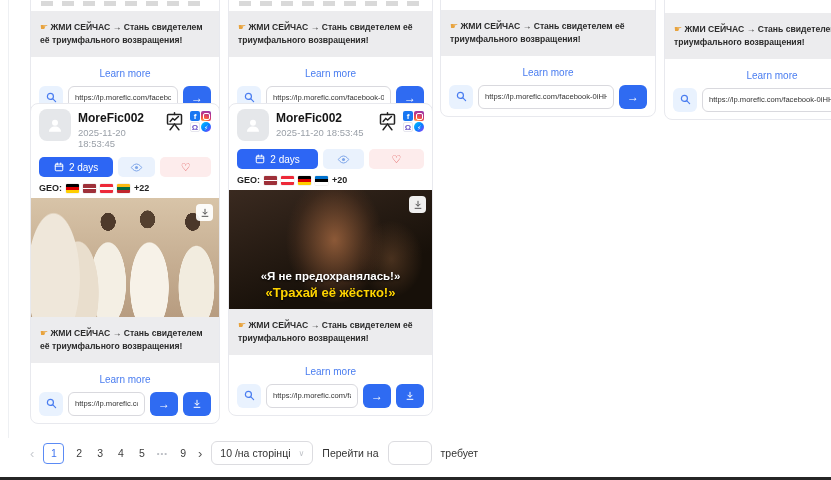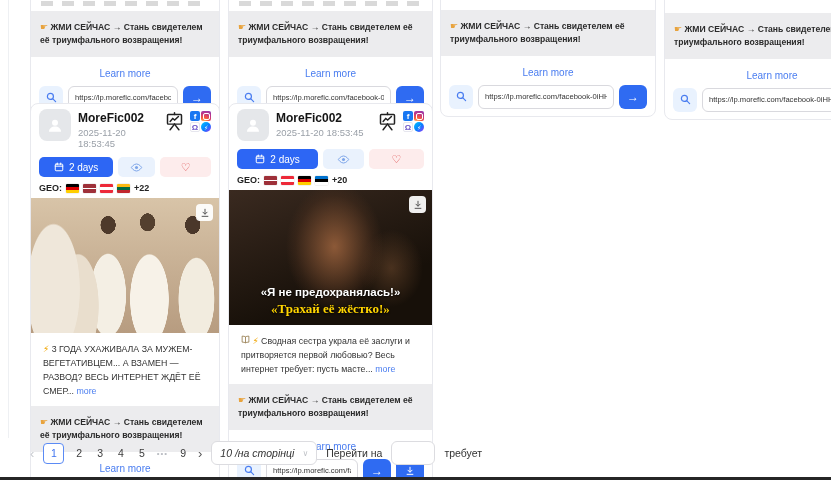--- a/index.html
+++ b/index.html
@@ -59,54 +59,54 @@
 
   .geo-row { display:flex; align-items:center; gap:4px; margin:6px 8px 5px; font-size:9px; font-weight:700; color:#222; }
   .flag { width:13px; height:9px; display:inline-block; border-radius:1px; box-shadow:0 0 0 .5px rgba(0,0,0,.10); flex:none; }
   .flag-de { background:linear-gradient(#000 0 33%,#dd0000 33% 66%,#ffce00 66%); }
   .flag-lv { background:linear-gradient(#9e3039 0 40%,#fff 40% 60%,#9e3039 60%); }
   .flag-at { background:linear-gradient(#ed2939 0 33%,#fff 33% 66%,#ed2939 66%); }
   .flag-lt { background:linear-gradient(#fdb913 0 33%,#006a44 33% 66%,#c1272d 66%); }
   .flag-ee { background:linear-gradient(#0072ce 0 33%,#000 33% 66%,#fff 66%); }
   .geo-plus { font-weight:600; }
 
-  .creative { position:relative; height:135px; overflow:hidden; cursor:pointer; }
+  .creative { position:relative; height:119px; overflow:hidden; cursor:pointer; }
   .creative-1 { background-color:#c9b396;
     background-image:
       radial-gradient(38px 95px at 12% 68%, #efe7da 0 68%, rgba(239,231,218,0) 70%),
       radial-gradient(30px 75px at 25% 80%, #e9decd 0 68%, rgba(233,222,205,0) 70%),
       radial-gradient(11px 13px at 41% 20%, #4e3a2b 0 68%, rgba(78,58,43,0) 70%),
       radial-gradient(11px 13px at 62% 18%, #54402f 0 68%, rgba(84,64,47,0) 70%),
       radial-gradient(11px 13px at 86% 20%, #4a372a 0 68%, rgba(74,55,42,0) 70%),
       radial-gradient(26px 60px at 41% 72%, #f4efe4 0 68%, rgba(244,239,228,0) 70%),
       radial-gradient(28px 65px at 63% 75%, #f7f2e8 0 68%, rgba(247,242,232,0) 70%),
       radial-gradient(26px 60px at 88% 75%, #f2ecdf 0 68%, rgba(242,236,223,0) 70%),
       linear-gradient(#d8c4a8,#b79c80); }
   .creative-2 { background-color:#1d1410;
     background-image:
       radial-gradient(65px 85px at 52% 42%, rgba(158,100,62,.85), rgba(80,50,32,.35) 60%, rgba(0,0,0,0) 75%),
       radial-gradient(45px 55px at 80% 58%, rgba(120,80,50,.5), rgba(0,0,0,0) 70%),
       linear-gradient(160deg,#3a2a20,#171009 70%); }
   .dl-chip { position:absolute; top:6px; right:6px; width:17px; height:17px; border-radius:4px; background:rgba(255,255,255,.93); display:flex; align-items:center; justify-content:center; border:none; cursor:pointer; }
   .captions { position:absolute; left:0; right:0; bottom:7px; text-align:center; line-height:1.35; }
   .cap1 { color:#fff; font-size:11.5px; font-weight:700; text-shadow:0 1px 2px rgba(0,0,0,.9); }
-  .cap2 { color:#ffd400; font-size:13px; font-weight:700; text-shadow:0 1px 2px rgba(0,0,0,.9);font-family:Liberation Serif, serif; }
+  .cap2 { color:#ffd400; font-size:13px; font-weight:700; text-shadow:0 1px 2px rgba(0,0,0,.9); }
 
   .ad-text { padding:9px 12px 8px; font-size:8.8px; color:#333; line-height:1.6; }
   .more-link { color:#4a7df0; cursor:pointer; }
 
   
   .pagination { position:absolute; left:30px; top:440px; right:0; height:26px; display:flex; align-items:center; gap:9px; font-size:10.5px; color:#333; }
   .found { margin-right:4px; color:#222; }
   .pg-prev { color:#c9ccd1; font-size:13px; cursor:default; }
   .pg-active { width:21px; height:21px; border:1px solid #5b8bf5; border-radius:4px; color:#3f73f0; display:flex; align-items:center; justify-content:center; background:#fff; cursor:pointer; }
   .pg-num { color:#3c3c3c; padding:0 3px; cursor:pointer; }
   .pg-dots { color:#b9bcc2; font-size:8px; letter-spacing:1px; }
   .pg-next { color:#555; font-size:13px; cursor:pointer; }
-  .pg-select { height:24px; border:1px solid #dcdce0; border-radius:6px; display:flex; align-items:center; gap:8px; padding:0 8px; background:#fff; cursor:pointer;font-style:italic; }
+  .pg-select { height:24px; border:1px solid #dcdce0; border-radius:6px; display:flex; align-items:center; gap:8px; padding:0 8px; background:#fff; cursor:pointer; }
   .sel-chev { color:#c0c3c8; font-size:8px; }
   .goto-input { width:44px; height:24px; border:1px solid #dcdce0; border-radius:6px; outline:none; font-size:10px; padding:0 5px; }
 
   
   .menu-pill { position:absolute; left:0; bottom:3px; background:#fff; border:1px solid #e4e4e6; border-left:none; border-radius:0 8px 8px 0; padding:2px 16px 3px 10px; font-size:10px; color:#3a3a3a; box-shadow:0 -1px 3px rgba(0,0,0,.07); cursor:pointer; }
   .bottom-bar { position:absolute; left:0; bottom:0; right:0; height:3px; background:#262626; }
 </style>
 </head>
 <body>
 
@@ -191,21 +191,20 @@
       </div>
       <div class="creative creative-1">
         <button class="dl-chip">
             <svg width="10" height="10" viewBox="0 0 24 24" fill="none" stroke="#555" stroke-width="2.4" stroke-linecap="round">
               <line x1="12" y1="3" x2="12" y2="14"></line>
               <polyline points="7,10 12,15 17,10"></polyline>
               <line x1="5" y1="20" x2="19" y2="20"></line>
             </svg>
           </button>
       </div>
-      <div class="ad-text"><span class="ic-bolt">⚡</span> <span>3 ГОДА УХАЖИВАЛА ЗА МУЖЕМ-ВЕГЕТАТИВЦЕМ... А ВЗАМЕН — РАЗВОД? ВЕСЬ ИНТЕРНЕТ ЖДЁТ ЕЁ СМЕР...</span> <span class="more-link">more</span></div>
       <div class="cta-bar"><span class="ic-hand">☛</span> <span>ЖМИ СЕЙЧАС → Стань свидетелем её триумфального возвращения!</span></div>
       <div class="learn">Learn more</div>
       <div class="url-row">
         <span class="search-chip">
             <svg width="11" height="11" viewBox="0 0 20 20">
               <circle cx="8" cy="8" r="5.5" fill="none" stroke="#4a7df0" stroke-width="2.2"></circle>
               <line x1="12.5" y1="12.5" x2="17.5" y2="17.5" stroke="#4a7df0" stroke-width="2.2" stroke-linecap="round"></line>
             </svg>
           </span>
         <input class="url-input" value="https://lp.morefic.com/facebook-0iHH" style="">
@@ -304,24 +303,20 @@
               <line x1="12" y1="3" x2="12" y2="14"></line>
               <polyline points="7,10 12,15 17,10"></polyline>
               <line x1="5" y1="20" x2="19" y2="20"></line>
             </svg>
           </button>
         <div class="captions">
           <div class="cap1">«Я не предохранялась!»</div>
           <div class="cap2">«Трахай её жёстко!»</div>
         </div>
       </div>
-      <div class="ad-text"><svg width="9" height="9" viewBox="0 0 24 24" fill="none" stroke="#8a6d3b" stroke-width="2">
-            <path d="M12 5c-2-1.5-5-2-9-2v16c4 0 7 .5 9 2 2-1.5 5-2 9-2V3c-4 0-7 .5-9 2z"></path>
-            <line x1="12" y1="5" x2="12" y2="21"></line>
-          </svg> <span class="ic-bolt">⚡</span> <span>Сводная сестра украла её заслуги и притворяется первой любовью? Весь интернет требует: пусть масте...</span> <span class="more-link">more</span></div>
       <div class="cta-bar"><span class="ic-hand">☛</span> <span>ЖМИ СЕЙЧАС → Стань свидетелем её триумфального возвращения!</span></div>
       <div class="learn">Learn more</div>
       <div class="url-row">
         <span class="search-chip">
             <svg width="11" height="11" viewBox="0 0 20 20">
               <circle cx="8" cy="8" r="5.5" fill="none" stroke="#4a7df0" stroke-width="2.2"></circle>
               <line x1="12.5" y1="12.5" x2="17.5" y2="17.5" stroke="#4a7df0" stroke-width="2.2" stroke-linecap="round"></line>
             </svg>
           </span>
         <input class="url-input" value="https://lp.morefic.com/facebook-0iHH" style="">

